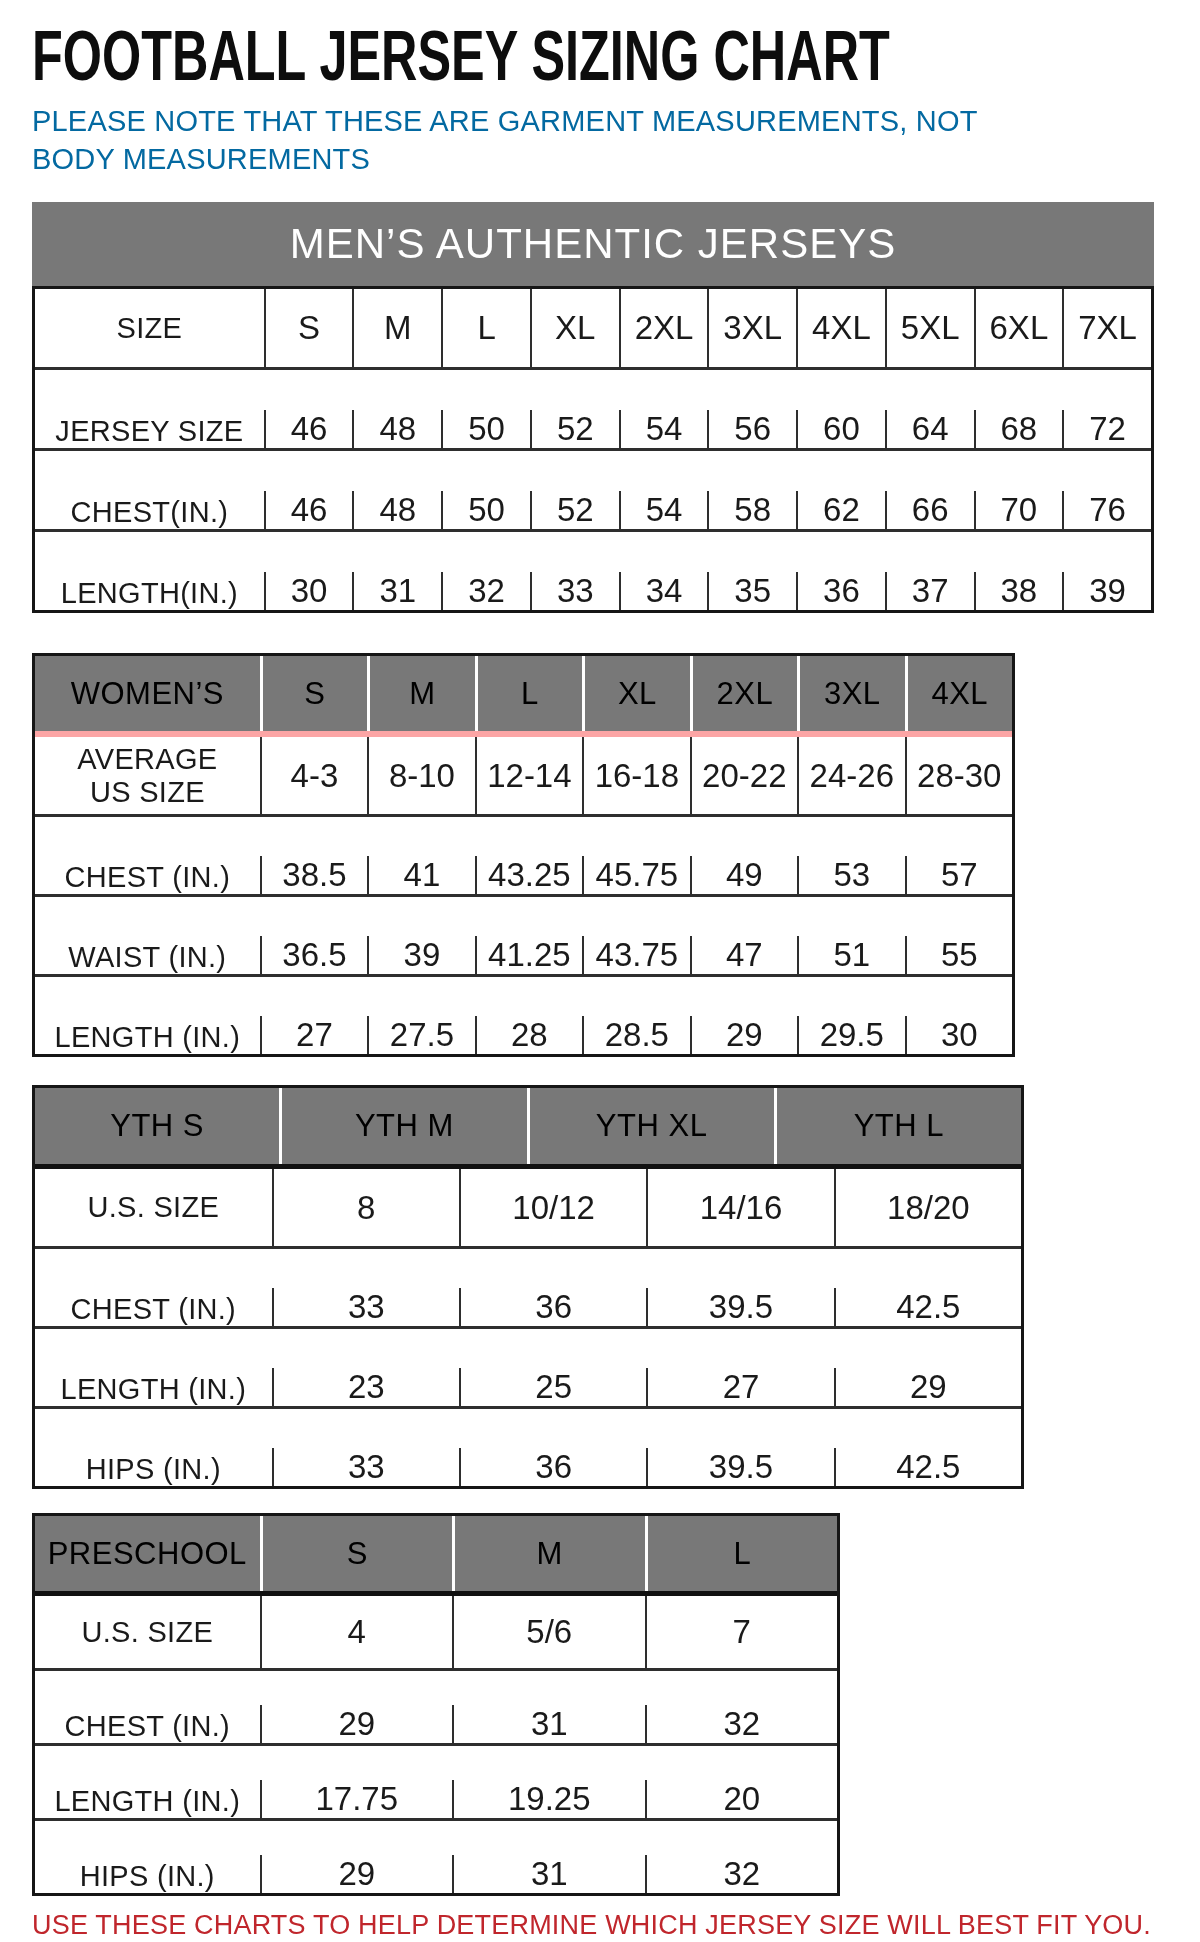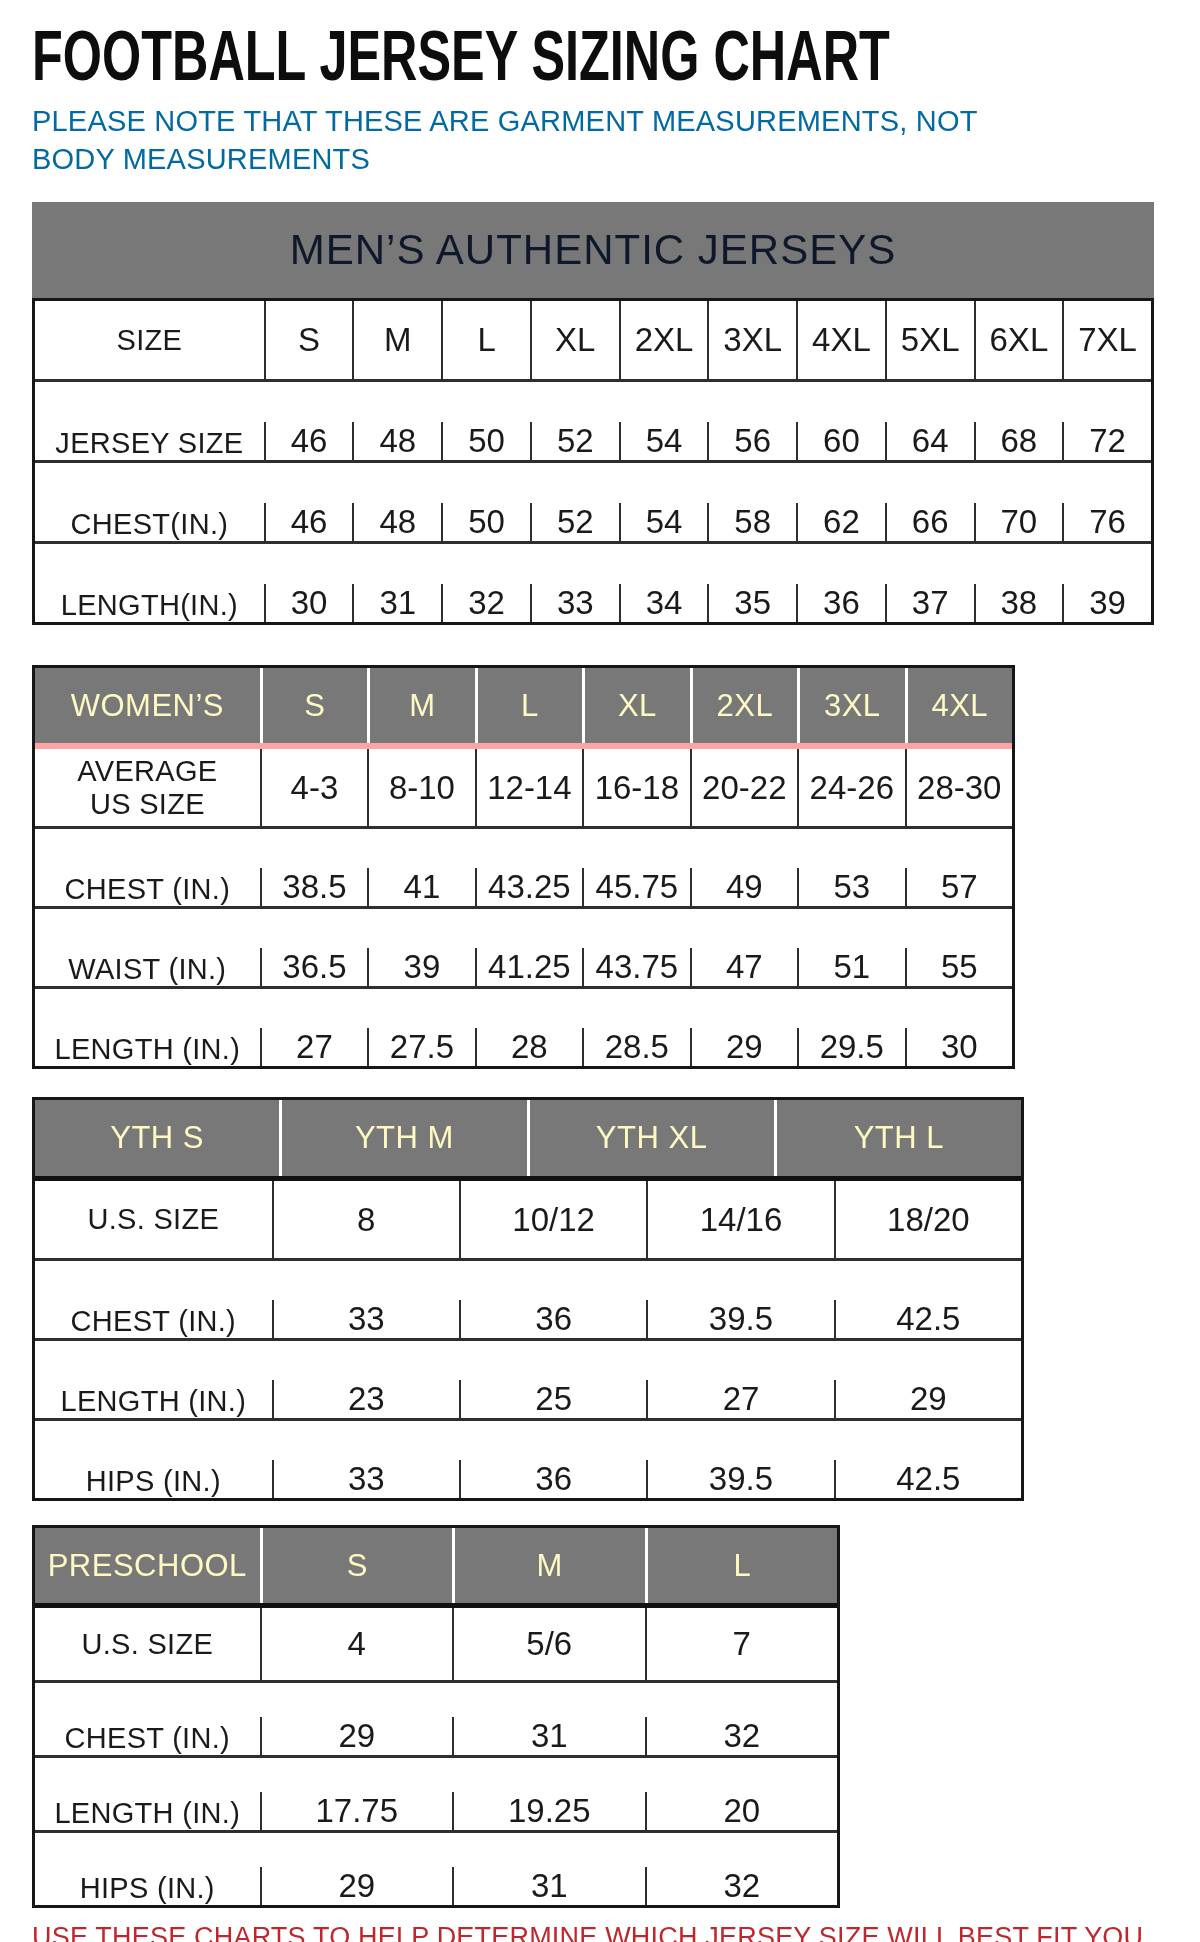--- a/index.html
+++ b/index.html
@@ -47,30 +47,30 @@
   }
   .t-body{border:3px solid #161616;background:#fff;}
   .t-body .row + .row{border-top:3px solid #2e2e2e;align-items:flex-end;}
   .t-body .cell + .cell{border-left:2px solid #2e2e2e;}
   .cell.label{font-size:29px;letter-spacing:0.3px;border-radius:17px;}
   .cell.value{font-size:33px;}
 
   
   .merged-header{
     background:#787878;
-    color:#0f172a;
-    height:96px;
+    color:#ffffff;
+    height:84px;
     display:flex;align-items:center;justify-content:center;
     font-size:42px;
     letter-spacing:1px;
   }
   .g-header{background:#787878;}
   .g-header .g-cell{
     background:#787878;
-    color:#fef9c3;
+    color:#000000;
     font-size:31px;
     letter-spacing:0.5px;
   }
   .g-header .g-cell + .g-cell{border-left:3px solid #ffffff;}
 
   
   .mens{width:1122px;margin-top:22px;}
   .mens .t-body .row{height:78px;}
   .mens .label{flex:0 0 20.5%;}
   

